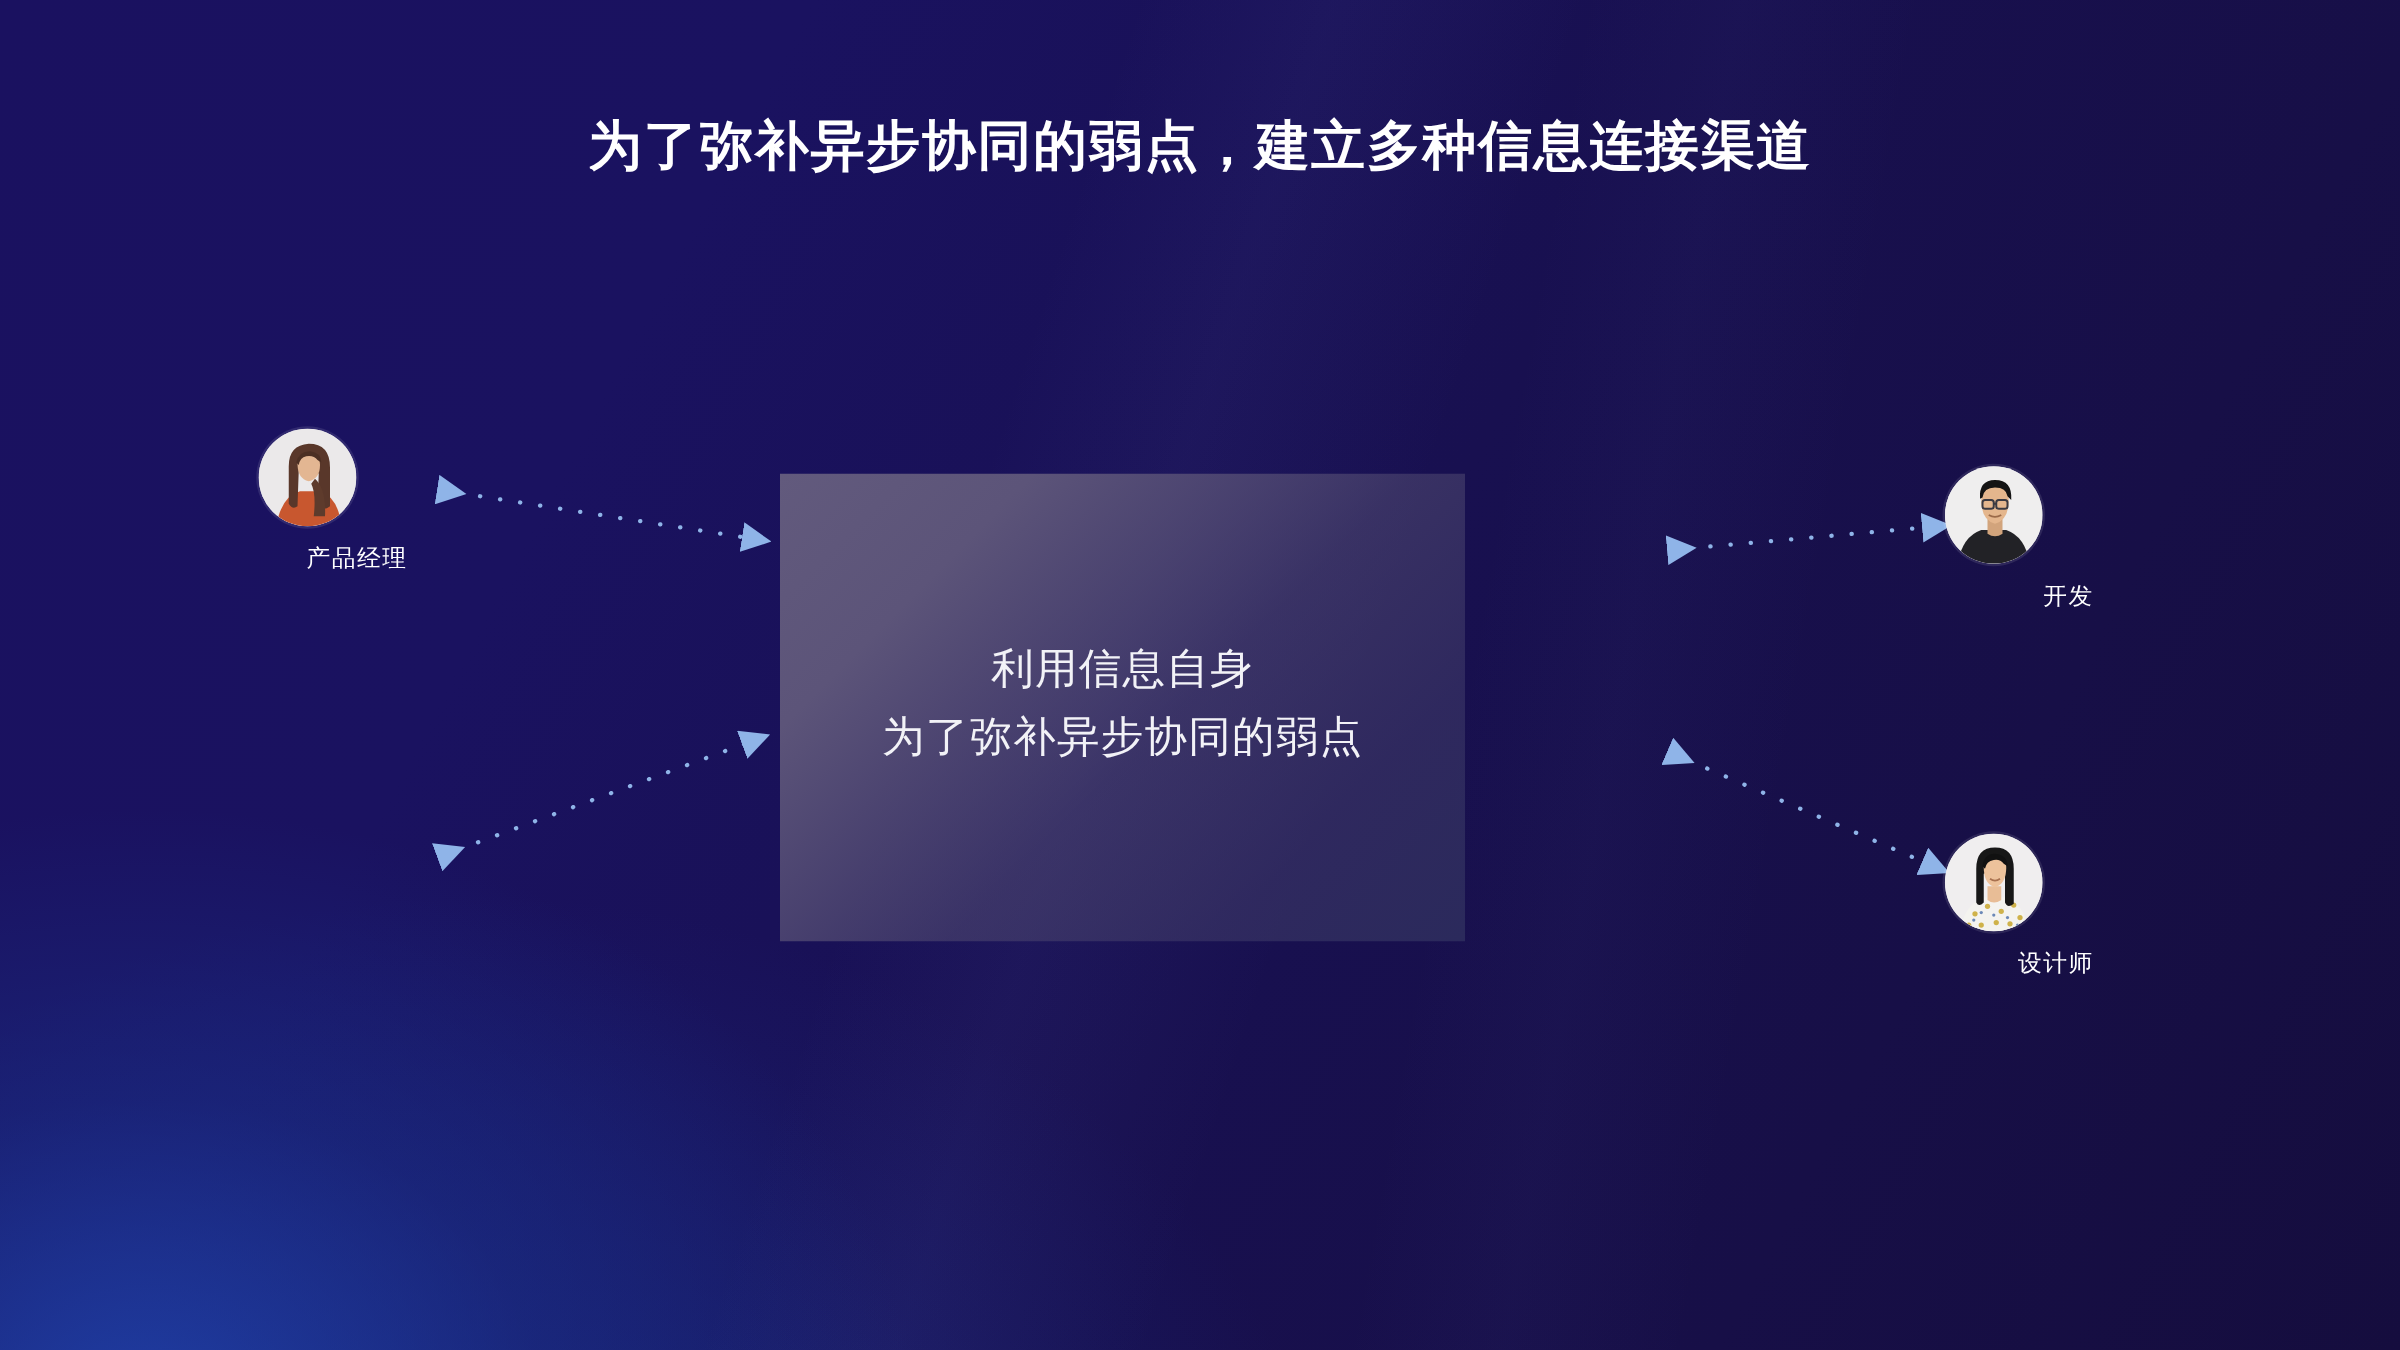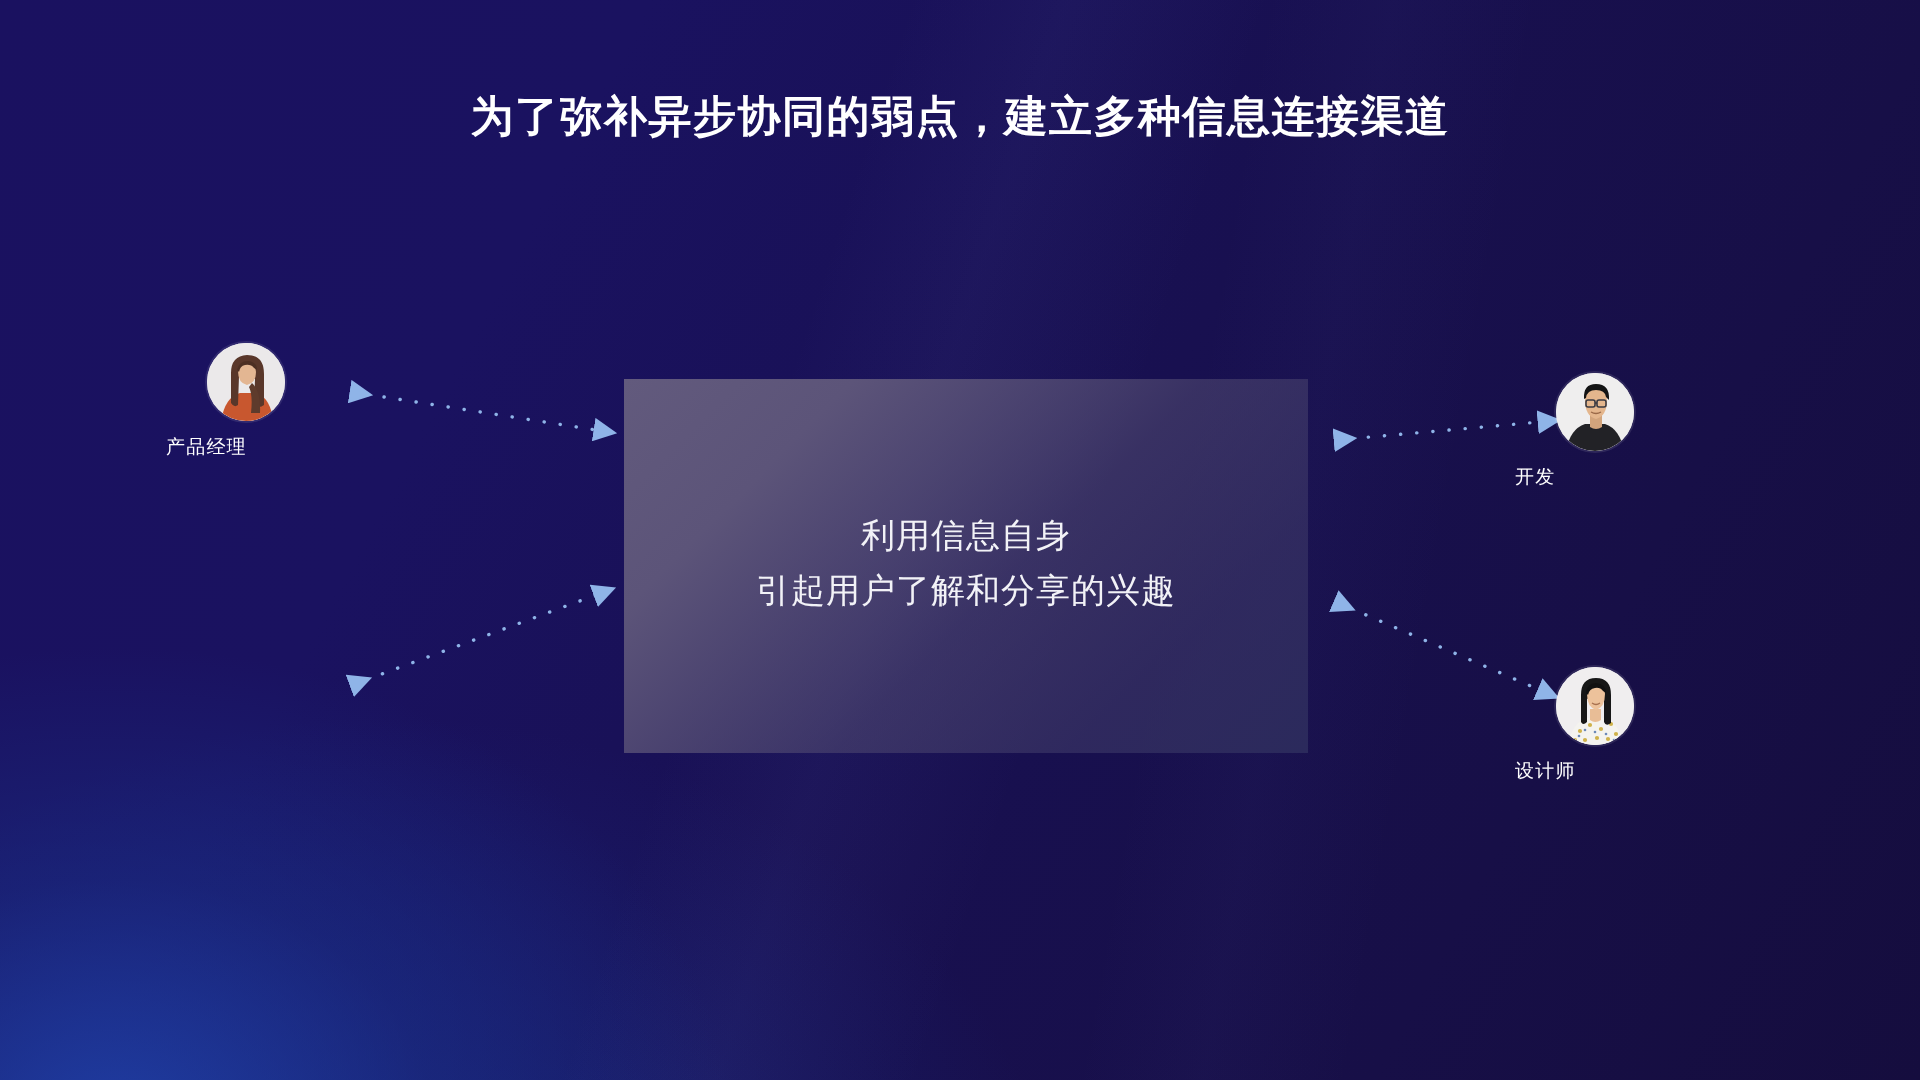--- a/index.html
+++ b/index.html
@@ -49,42 +49,42 @@
     letter-spacing: 1.5px;
     line-height: 1.2;
     white-space: nowrap;
   }
 
   
   #center-panel {
     position: absolute;
     left: 624px;
     top: 379px;
-    width: 684px;
+    width: 548px;
     height: 374px;
     background: linear-gradient(135deg, #625a7d 0%, #5c5479 22%, #4e477099 55%, #3a3566aa 78%, #2b2a5c 100%);
     display: flex;
     flex-direction: column;
     align-items: center;
     justify-content: center;
   }
   .panel-line {
     color: #f2f2f7;
     font-size: 34px;
     line-height: 1.62;
     letter-spacing: 1px;
     white-space: nowrap;
     font-weight: 400;
   }
 
   
   .person {
     position: absolute;
     width: 160px;
-    text-align: left;
+    text-align: right;
   }
   .avatar {
     width: 78px;
     height: 78px;
     border-radius: 50%;
     margin: 0 auto;
     overflow: hidden;
     position: relative;
     background: #e9e9ee;
     box-shadow: 0 0 0 2px rgba(255,255,255,0.10);
@@ -137,21 +137,21 @@
 
       Dev (top-right) --&gt;
     <line x1="1336" y1="440" x2="1540" y2="422" stroke="#8fb4e8" stroke-width="3.4" stroke-linecap="round" stroke-dasharray="0.2 16" marker-start="url(#arrowL)" marker-end="url(#arrowR)"></line>
 
       Designer (bottom-right) --&gt;
     <line x1="1336" y1="602" x2="1540" y2="690" stroke="#8fb4e8" stroke-width="3.4" stroke-linecap="round" stroke-dasharray="0.2 16" marker-start="url(#arrowL)" marker-end="url(#arrowR)"></line>
   </svg>
 
   <div id="center-panel">
     <div class="panel-line">利用信息自身</div>
-    <div class="panel-line">引起用户了解和分享的兴趣</div>
+    <div class="panel-line">为了弥补异步协同的弱点</div>
   </div>
 
   <div class="person" id="person-pm">
     <div class="avatar">
       <svg viewBox="0 0 78 78">
         <rect x="0" y="0" width="78" height="78" fill="#ebe9ea"></rect>
 
         <path d="M14 78 Q18 54 33 50 L50 50 Q64 56 66 78 Z" fill="#c8572f"></path>
 
         <path d="M26 30 Q24 18 36 14 Q47 11 50 19 L45 22 Q42 17 36 19 Q30 22 32 32 Z" fill="#d8764b"></path>

